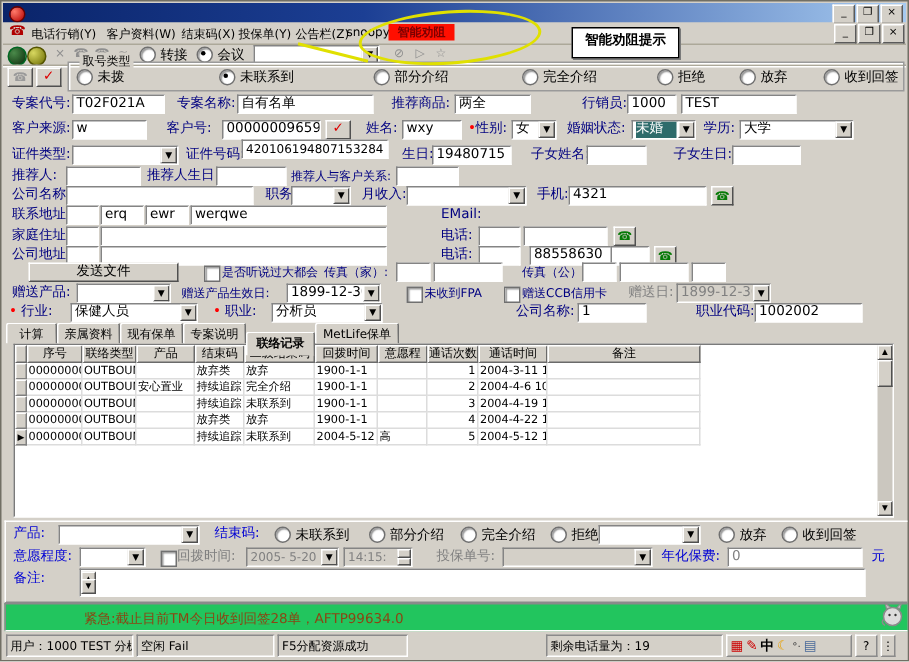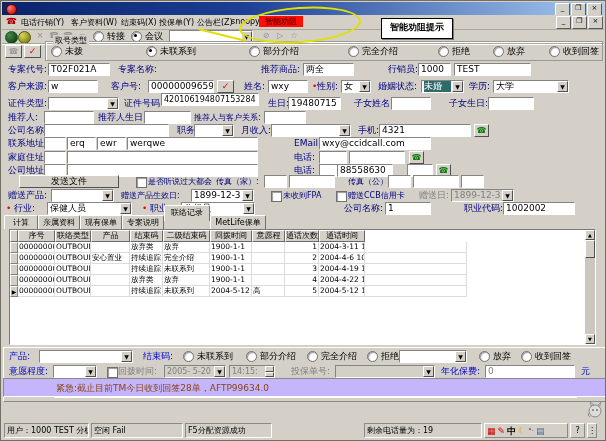--- a/index.html
+++ b/index.html
@@ -64,21 +64,21 @@
   .cb{position:absolute;width:9px;height:9px;background:#fff;border:1px solid #707070;
       box-shadow:inset 1px 1px 1px #9a9a9a}
   .fieldset{position:absolute;left:44px;top:40px;width:556px;height:18px;
             border:1px solid #9a9a9a;box-shadow:1px 1px 0 #fff inset}
   .fscap{position:absolute;left:52px;top:34px;font-size:8px;color:#000;background:#d4d0c8;
          padding:0 2px;z-index:2}
   
   .tab{position:absolute;top:214px;height:14px;background:#d4d0c8;border:1px solid;
        border-color:#fff #707070 #707070 #fff;border-bottom:none;border-radius:2px 2px 0 0;
        font-size:8px;line-height:13px;text-align:center;color:#000;box-sizing:border-box;z-index:2}
-  .tab.active{top:204px;height:16px;font-weight:normal;z-index:3}
+  .tab.active{top:220px;height:16px;font-weight:bold;z-index:3}
   
   #grid{position:absolute;left:8px;top:228px;width:587px;height:116px;background:#fff;
         border:1px solid;border-color:#7a7a7a #fff #fff #7a7a7a;box-sizing:border-box}
   .gh{position:absolute;top:0;height:12px;background:#d4d0c8;border:1px solid;
       border-color:#fff #6a6a6a #6a6a6a #fff;font-size:8px;line-height:10px;text-align:center;
       overflow:hidden;box-sizing:border-box;color:#000}
   .gsel{position:absolute;left:0;width:8px;height:11px;background:#d4d0c8;border:1px solid;
         border-color:#fff #808080 #808080 #fff;font-size:6px;line-height:9px;color:#000;
         text-align:center;box-sizing:border-box}
   .gc{position:absolute;height:11px;font-size:7.5px;line-height:10px;padding:0 1px;
@@ -96,21 +96,21 @@
           border-color:#fff #8a8a8a #8a8a8a #fff}
   .spin{position:absolute;height:13px;background:#d4d0c8;border:1px solid;
         border-color:#848484 #fff #fff #848484;font-size:8px;line-height:11px;color:#808080;
         padding:0 2px;box-sizing:border-box}
   .spinbtns{position:absolute;right:0;top:0;width:9px;height:11px;display:flex;
             flex-direction:column}
   .spinbtns span{flex:1;background:#d4d0c8;border:1px solid;border-color:#fff #505050 #505050 #fff;
             font-size:4px;line-height:4px;text-align:center;color:#000}
   .ta{position:absolute;background:#fff;border:1px solid;border-color:#848484 #fff #fff #848484;
       box-sizing:border-box}
-  .marq{position:absolute;left:2px;top:377px;width:602px;height:17px;background:#c4b5fd;
+  .marq{position:absolute;left:2px;top:401px;width:602px;height:17px;background:#22c55e;
         border:1px solid;border-color:#8a8a8a #fff #fff #8a8a8a}
   .marqtext{position:absolute;left:52px;top:3px;font-size:9px;color:#8b4513;white-space:nowrap}
   
   .sbar{position:absolute;left:1px;top:420px;width:604px;height:19px;background:#d4d0c8}
   .sp{position:absolute;top:2px;height:15px;border:1px solid;border-color:#8a8a8a #fff #fff #8a8a8a;
       font-size:8px;line-height:13px;padding:0 2px;overflow:hidden;white-space:nowrap;
       color:#000;box-sizing:border-box}
   .tray{position:absolute;top:2px;height:15px;border:1px solid;
         border-color:#fff #8a8a8a #8a8a8a #fff;display:flex;align-items:center;gap:2px;
         padding:0 2px;box-sizing:border-box}
@@ -200,20 +200,21 @@
       <span>放弃</span>
     </span>
   <span class="radio" style="left:548px;top:44px">
       <span class="rdot"></span>
       <span>收到回签</span>
     </span>
 
   <span class="lbl" style="left:7px;top:62px">专案代号:</span>
   <div class="inp" style="left:47px;top:62px;width:62px">T02F021A</div>
   <span class="lbl" style="left:117px;top:62px">专案名称:</span>
+  <div class="inp" style="left:157px;top:62px;width:91px">自有名单</div>
   <span class="lbl" style="left:260px;top:62px">推荐商品:</span>
   <div class="inp" style="left:302px;top:62px;width:51px">两全</div>
   <span class="lbl" style="left:387px;top:62px">行销员:</span>
   <div class="inp" style="left:417px;top:62px;width:33px">1000</div>
   <div class="inp" style="left:453px;top:62px;width:77px">TEST</div>
 
   <span class="lbl" style="left:7px;top:79px">客户来源:</span>
   <div class="inp" style="left:47px;top:79px;width:50px">w</div>
   <span class="lbl" style="left:110px;top:79px">客户号:</span>
   <div class="inp" style="left:147px;top:79px;width:66px">000000096591</div>
@@ -273,36 +274,35 @@
   <span class="lbl" style="left:357px;top:123px">手机:</span>
   <div class="inp" style="left:378px;top:123px;width:92px">4321</div>
   <span class="btn" style="left:473px;top:123px;width:15px;height:13px;font-size:8px;line-height:11px;color:#067a06">☎</span>
 
   <span class="lbl" style="left:7px;top:136px">联系地址:</span>
   <div class="inp" style="left:43px;top:136px;width:22px"></div>
   <div class="inp" style="left:66px;top:136px;width:29px">erq</div>
   <div class="inp" style="left:96px;top:136px;width:29px">ewr</div>
   <div class="inp" style="left:126px;top:136px;width:131px">werqwe</div>
   <span class="lbl" style="left:293px;top:136px">EMail:</span>
-  <div class="inp" style="left:318px;top:136px;width:112px">wxy@ccidcall.com</div>
 
   <span class="lbl" style="left:7px;top:150px">家庭住址:</span>
   <div class="inp" style="left:43px;top:150px;width:22px"></div>
   <div class="inp" style="left:66px;top:150px;width:191px"></div>
   <span class="lbl" style="left:293px;top:150px">电话:</span>
   <div class="inp" style="left:318px;top:150px;width:28px"></div>
   <div class="inp" style="left:348px;top:150px;width:56px"></div>
   <span class="btn" style="left:408px;top:150px;width:15px;height:13px;font-size:8px;line-height:11px;color:#067a06">☎</span>
 
   <span class="lbl" style="left:7px;top:163px">公司地址:</span>
   <div class="inp" style="left:43px;top:163px;width:22px"></div>
   <div class="inp" style="left:66px;top:163px;width:191px"></div>
   <span class="lbl" style="left:293px;top:163px">电话:</span>
   <div class="inp" style="left:318px;top:163px;width:28px"></div>
-  <div class="inp" style="left:336px;top:163px;width:56px">88558630</div>
+  <div class="inp" style="left:352px;top:163px;width:56px">88558630</div>
   <div class="inp" style="left:406px;top:163px;width:26px"></div>
   <span class="btn" style="left:435px;top:163px;width:15px;height:13px;font-size:8px;line-height:11px;color:#067a06">☎</span>
 
   <span class="btn" style="left:18px;top:174px;width:100px;height:13px;line-height:11px">发送文件</span>
   <span class="cb" style="left:135px;top:176px"></span>
   <span class="lbl lbl8" style="left:147px;top:174px">是否听说过大都会</span>
   <span class="lbl lbl8" style="left:215px;top:174px">传真（家）:</span>
   <div class="inp" style="left:263px;top:174px;width:23px"></div>
   <div class="inp" style="left:288px;top:174px;width:46px"></div>
   <span class="lbl lbl8" style="left:347px;top:174px">传真（公）</span>
@@ -358,20 +358,21 @@
     <div class="gh" style="left:0;width:8px"></div>
     <div class="gh" style="left:8px;width:37px">序号</div>
     <div class="gh" style="left:45px;width:36px">联络类型</div>
     <div class="gh" style="left:81px;width:39px">产品</div>
     <div class="gh" style="left:120px;width:33px">结束码</div>
     <div class="gh" style="left:153px;width:47px">二级结束码</div>
     <div class="gh" style="left:200px;width:42px">回拨时间</div>
     <div class="gh" style="left:242px;width:33px">意愿程度</div>
     <div class="gh" style="left:275px;width:34px">通话次数</div>
     <div class="gh" style="left:309px;width:46px">通话时间</div>
+    <div class="gh" style="left:355px;width:102px">备注</div>
 
     <div>
       <div class="gsel" style="top:12px"></div>
       <div class="gc" style="left:8px;top:12px;width:37px">00000000004</div>
       <div class="gc" style="left:45px;top:12px;width:36px">OUTBOUND</div>
       <div class="gc" style="left:81px;top:12px;width:39px"></div>
       <div class="gc" style="left:120px;top:12px;width:33px">放弃类</div>
       <div class="gc" style="left:153px;top:12px;width:47px">放弃</div>
       <div class="gc" style="left:200px;top:12px;width:42px">1900-1-1</div>
       <div class="gc" style="left:242px;top:12px;width:33px"></div>

